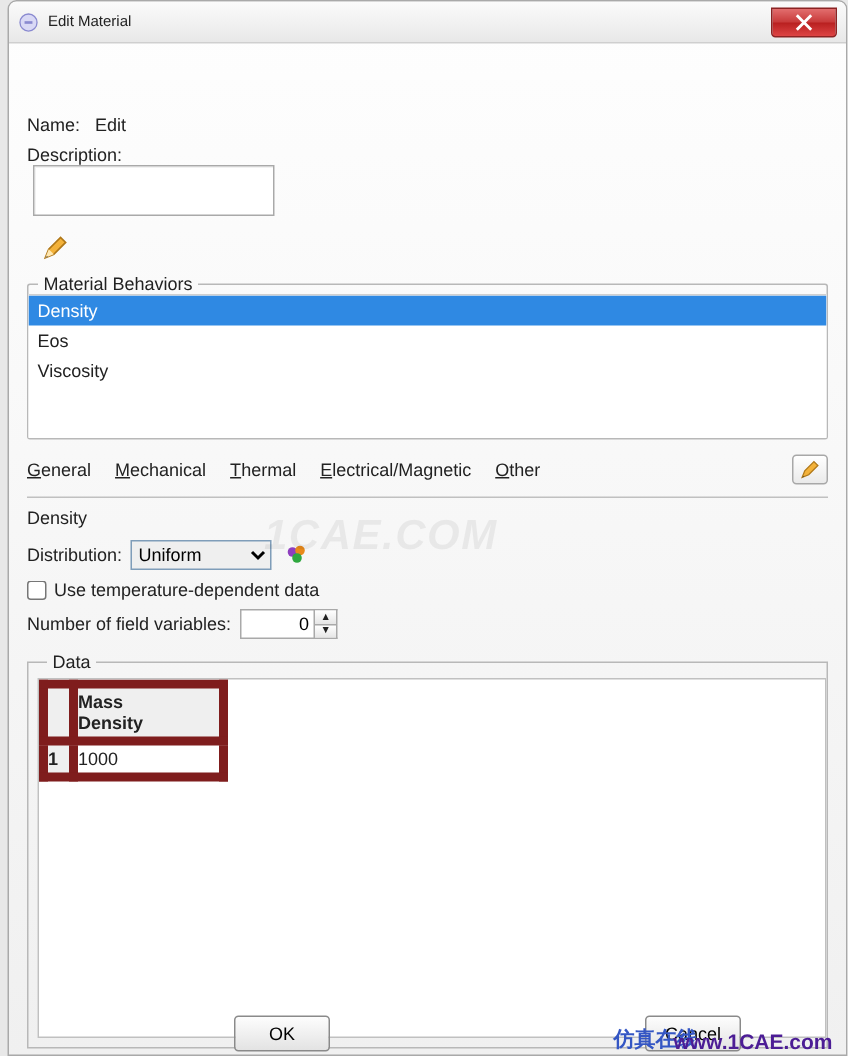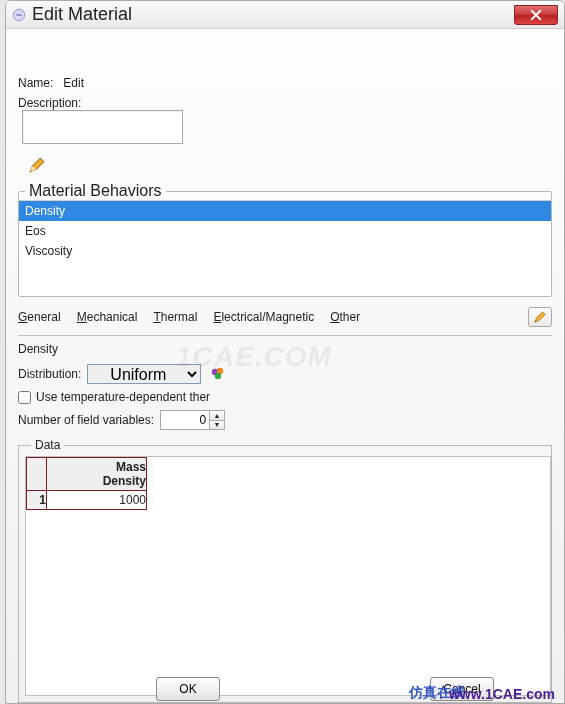--- a/index.html
+++ b/index.html
@@ -28,21 +28,21 @@
   height: 28px;
   background: linear-gradient(180deg,#fbfbfb 0%, #e8e8e8 100%);
   border-bottom: 1px solid #cfcfcf;
   display: flex;
   align-items: center;
   padding-left: 6px;
 }
 .sys-icon {
   width: 14px; height: 14px; margin-right: 6px;
 }
-.title-text { flex:1; font-size: 18px; }
+.title-text { flex:1; font-size: 10px; }
 .close-btn {
   width: 44px; height: 20px;
   margin-right: 6px;
   border-radius: 0 0 3px 3px;
   background: linear-gradient(180deg,#e26e6e 0%, #c83a3a 48%, #b92020 52%, #d44 100%);
   border: 1px solid #8b2323;
   display:flex; align-items:center; justify-content:center;
 }
 .close-btn svg { width:12px; height:12px; }
 .dialog-body {
@@ -58,41 +58,41 @@
   border:1px solid #a9a9a9; padding:2px; resize:none;
   box-shadow: inset 1px 1px 0 rgba(0,0,0,0.05);
 }
 .pencil-btn { width:22px; height:22px; margin-left:8px; margin-top:10px; display:flex; align-items:center;justify-content:center; }
 fieldset.behaviors {
   border:1px solid #b8b8b8;
   border-radius:2px;
   margin: 6px 0 8px 0;
   padding:0;
 }
-fieldset.behaviors legend { padding:0 4px; margin-left:6px; font-size:16px; }
+fieldset.behaviors legend { padding:0 4px; margin-left:6px; font-size:12px; }
 .behavior-list {
   background:#fff;
   border-top:1px solid #d0d0d0;
   height: 96px;
   overflow:auto;
 }
 .behavior-item { padding:3px 6px; cursor:default; }
 .behavior-item.selected { background:#2f89e3; color:#fff; }
 .divider { height:1px; background:#c0c0c0; margin:2px 0 6px 0; }
 .tabs-row { display:flex; align-items:center; gap:16px; padding:2px 0 6px 0;}
 .tab { cursor:pointer; }
 .tab .ul { text-decoration: underline; }
 .props-edit-btn {
   margin-left:auto;
   width:24px; height:20px; border:1px solid #a8a8a8; border-radius:3px;
   background:linear-gradient(180deg,#fff,#eaeaea);
   display:flex; align-items:center; justify-content:center;
 }
 .section-title { margin:4px 0 8px 0; }
-.dist-row select { width:114px; height:20px; border:1px solid #7f9db9; font-size:16px;text-align:center; }
+.dist-row select { width:94px; height:20px; border:1px solid #7f9db9; font-size:12px; }
 .color-swatch { width:18px;height:18px; margin-left:8px; display:flex;align-items:center;justify-content:center;}
 .checkrow { display:flex; align-items:center; margin:6px 0; gap:5px;}
 .checkrow input { width:13px;height:13px; margin:0;}
 .numvar-row { display:flex; align-items:center; gap:6px; margin:4px 0 8px 0;}
 .spinner { display:flex; align-items:stretch; height:20px;}
 .spinner input { width:50px; text-align:right; border:1px solid #a9a9a9; font-size:12px; padding:1px 3px; height:20px;}
 .spinner .spin-buttons { display:flex; flex-direction:column; border:1px solid #a9a9a9; border-left:none;}
 .spinner .sb { width:14px; height:9px; display:flex; align-items:center; justify-content:center; background:linear-gradient(180deg,#fff,#e6e6e6); font-size:7px; line-height:0;}
 .spinner .sb + .sb { border-top:1px solid #a9a9a9;}
 fieldset.data-fs {
@@ -100,21 +100,21 @@
   margin:0 0 0 0;
   padding:4px 0 6px 6px;
 }
 fieldset.data-fs legend { padding:0 4px; margin-left:6px;}
 .data-table-wrap {
   background:#fff; border:1px solid #c0c0c0;
   height:240px; position:relative; overflow:hidden;
 }
 table.data-table { border-collapse:collapse; font-size:12px;}
 table.data-table th, table.data-table td {
-  border:1px solid #7f1d1d; padding:2px 0; text-align:right;
+  border:6px solid #7f1d1d; padding:2px 0; text-align:left;
 }
 table.data-table th { background:#efefef; font-weight:bold;}
 .corner-th { width:20px; background:#efefef;}
 .rowhdr { width:20px; background:#efefef; font-weight:bold;}
 .col-mass { width:100px; }
 .buttons-row {
   position:absolute; bottom:2px; left:0; right:0;
   display:flex; justify-content:space-between; padding:0 70px 0 150px;
 }
 .btn {
@@ -214,21 +214,21 @@
         <svg viewBox="0 0 16 16" width="16" height="16">
           <circle cx="5" cy="6" r="3.2" fill="#8e3fbf"></circle>
           <circle cx="10" cy="5" r="3.2" fill="#e98a1a"></circle>
           <circle cx="8" cy="10" r="3.2" fill="#2fa83f"></circle>
         </svg>
       </span>
     </div>
 
     <div class="checkrow">
       <input type="checkbox" style="">
-      <span>Use temperature-dependent ther</span>
+      <span>Use temperature-dependent data</span>
     </div>
 
     <div class="numvar-row">
       <span>Number of field variables:</span>
       <div class="spinner">
         <input value="0" style="">
         <div class="spin-buttons">
           <div class="sb">▲</div>
           <div class="sb">▼</div>
         </div>

